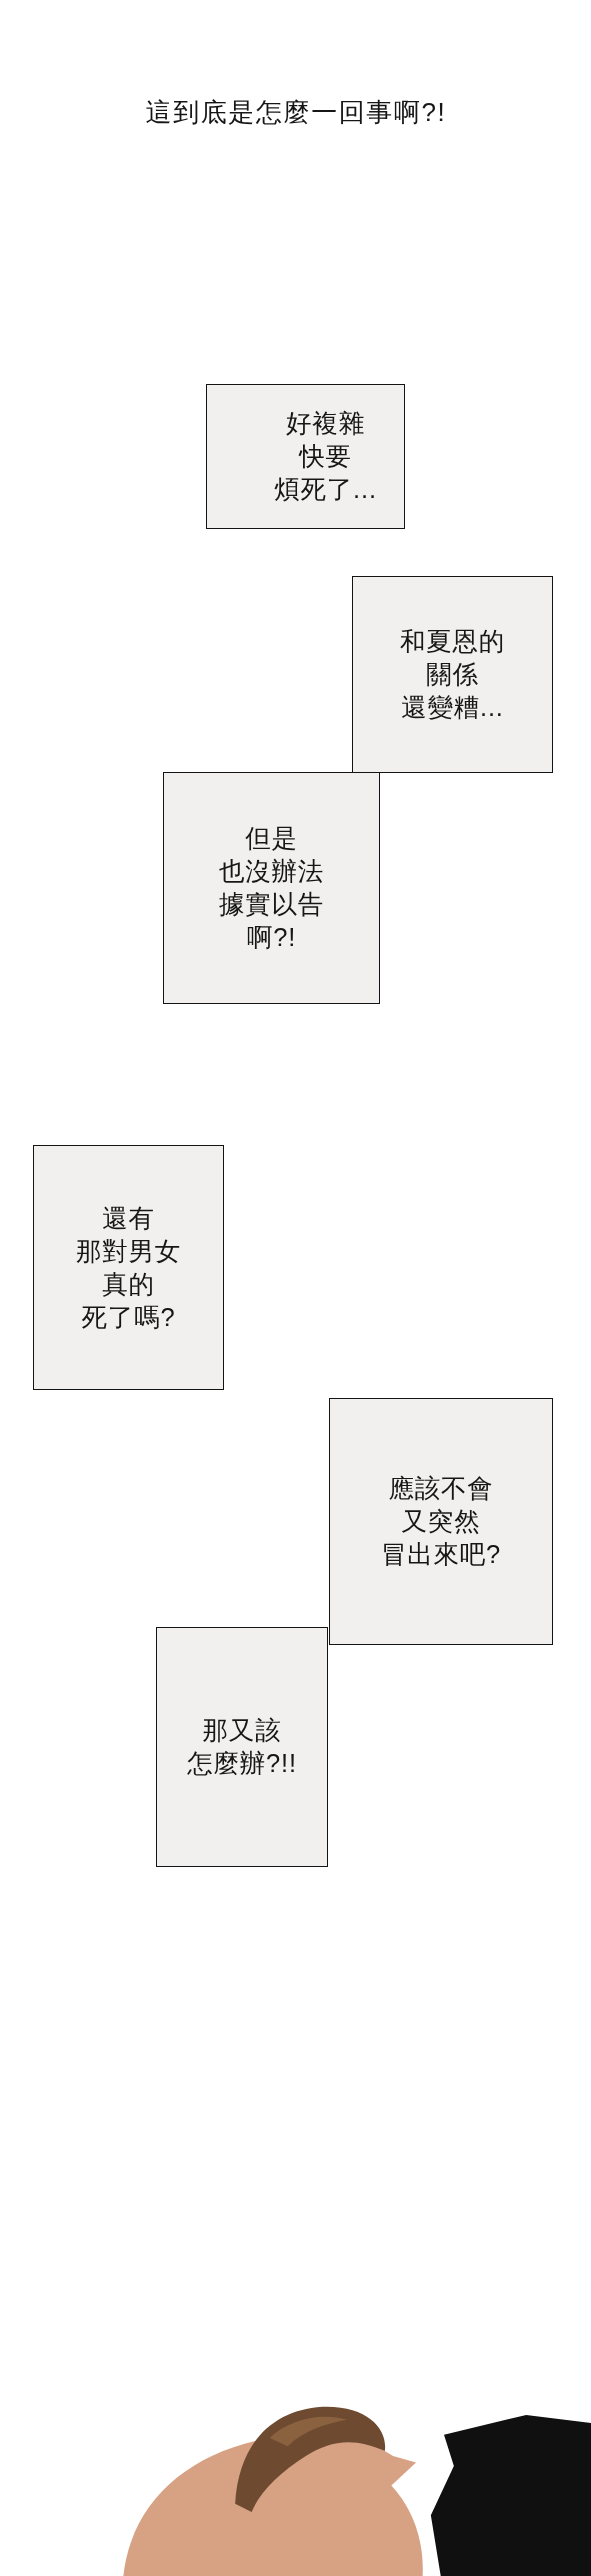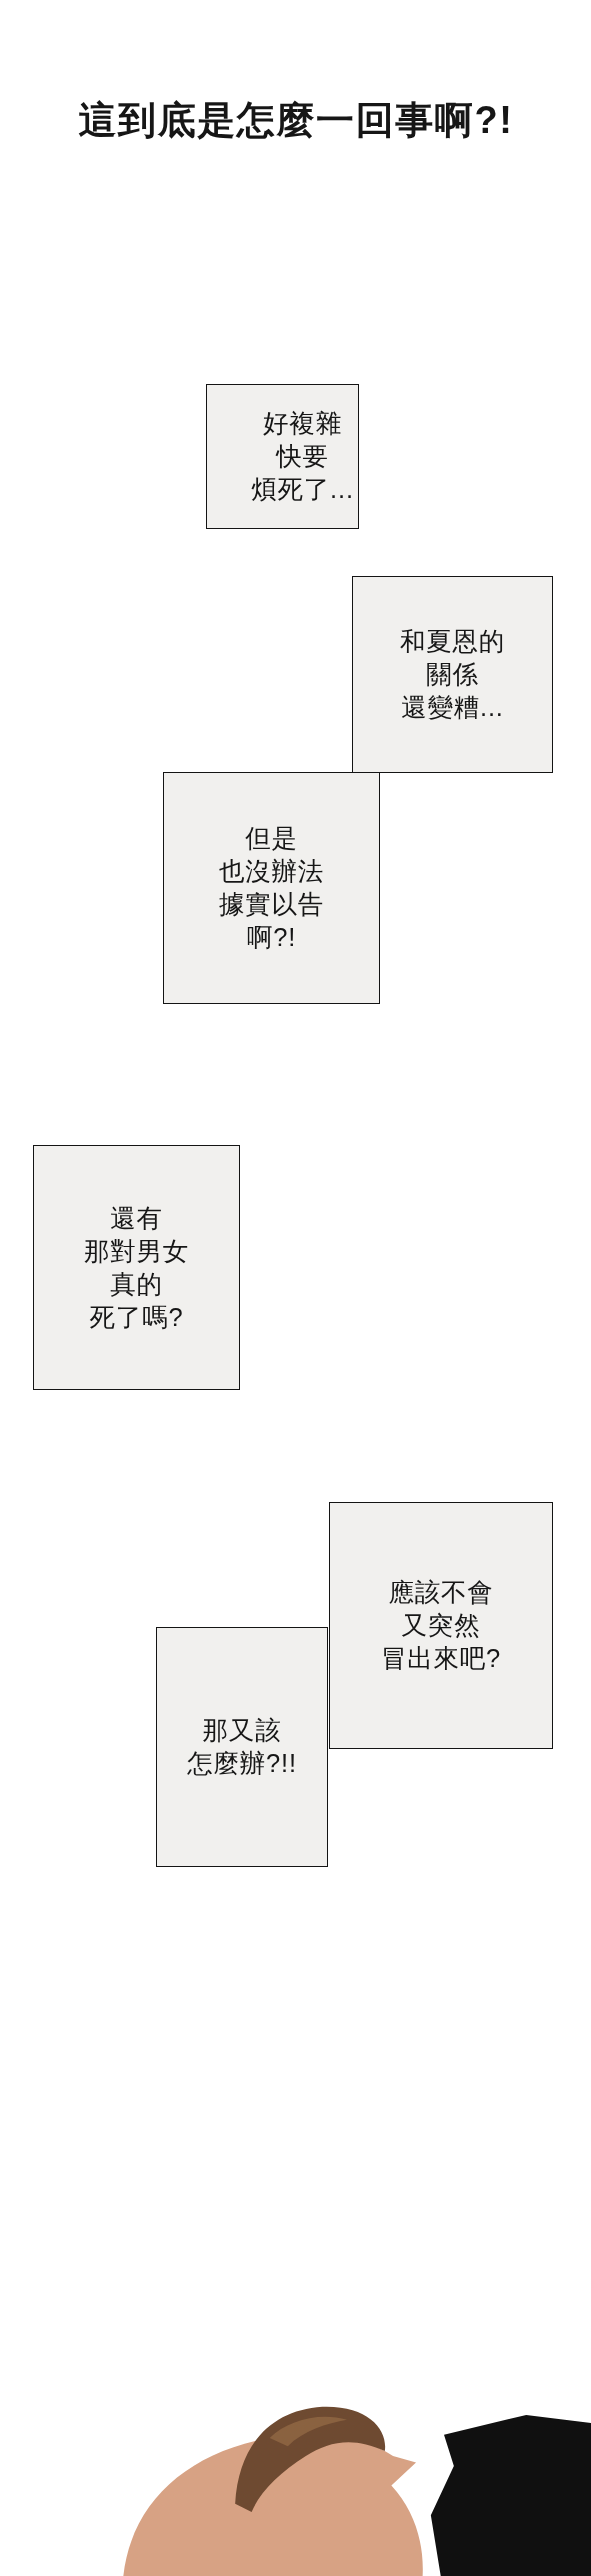--- a/index.html
+++ b/index.html
@@ -18,23 +18,23 @@
   }
   .caption {
     position: absolute;
     left: 0;
     width: 592px;
     text-align: center;
     color: #161616;
   }
   .title {
     top: 95px;
-    font-size: 38px;
+    font-size: 26px;
     letter-spacing: 1.6px;
-    font-weight: 700;
+    font-weight: 400;
   }
   .shout {
     top: 2113px;
     font-size: 41px;
     font-weight: 700;
     letter-spacing: 2.5px;
   }
   .tbox {
     position: absolute;
     box-sizing: border-box;
@@ -45,25 +45,25 @@
     justify-content: center;
   }
   .ttext {
     white-space: pre-line;
     text-align: center;
     font-size: 25.5px;
     line-height: 33px;
     color: #161616;
     letter-spacing: 0.8px;
   }
-  #box1 { left: 206px; top: 384px;  width: 153px; height: 145px; padding-left: 40px; }
+  #box1 { left: 206px; top: 384px;  width: 199px; height: 145px; padding-left: 40px; }
   #box2 { left: 352px; top: 576px;  width: 201px; height: 197px; }
   #box3 { left: 163px; top: 772px;  width: 217px; height: 232px; }
-  #box4 { left: 33px;  top: 1145px; width: 207px; height: 245px; }
-  #box5 { left: 329px; top: 1502px; width: 224px; height: 247px; }
+  #box4 { left: 33px;  top: 1145px; width: 191px; height: 245px; }
+  #box5 { left: 329px; top: 1398px; width: 224px; height: 247px; }
   #box6 { left: 156px; top: 1627px; width: 172px; height: 240px; }
   .art {
     position: absolute;
     left: 0;
     top: 2387px;
     width: 592px;
     height: 189px;
     display: block;
   }
 </style>

